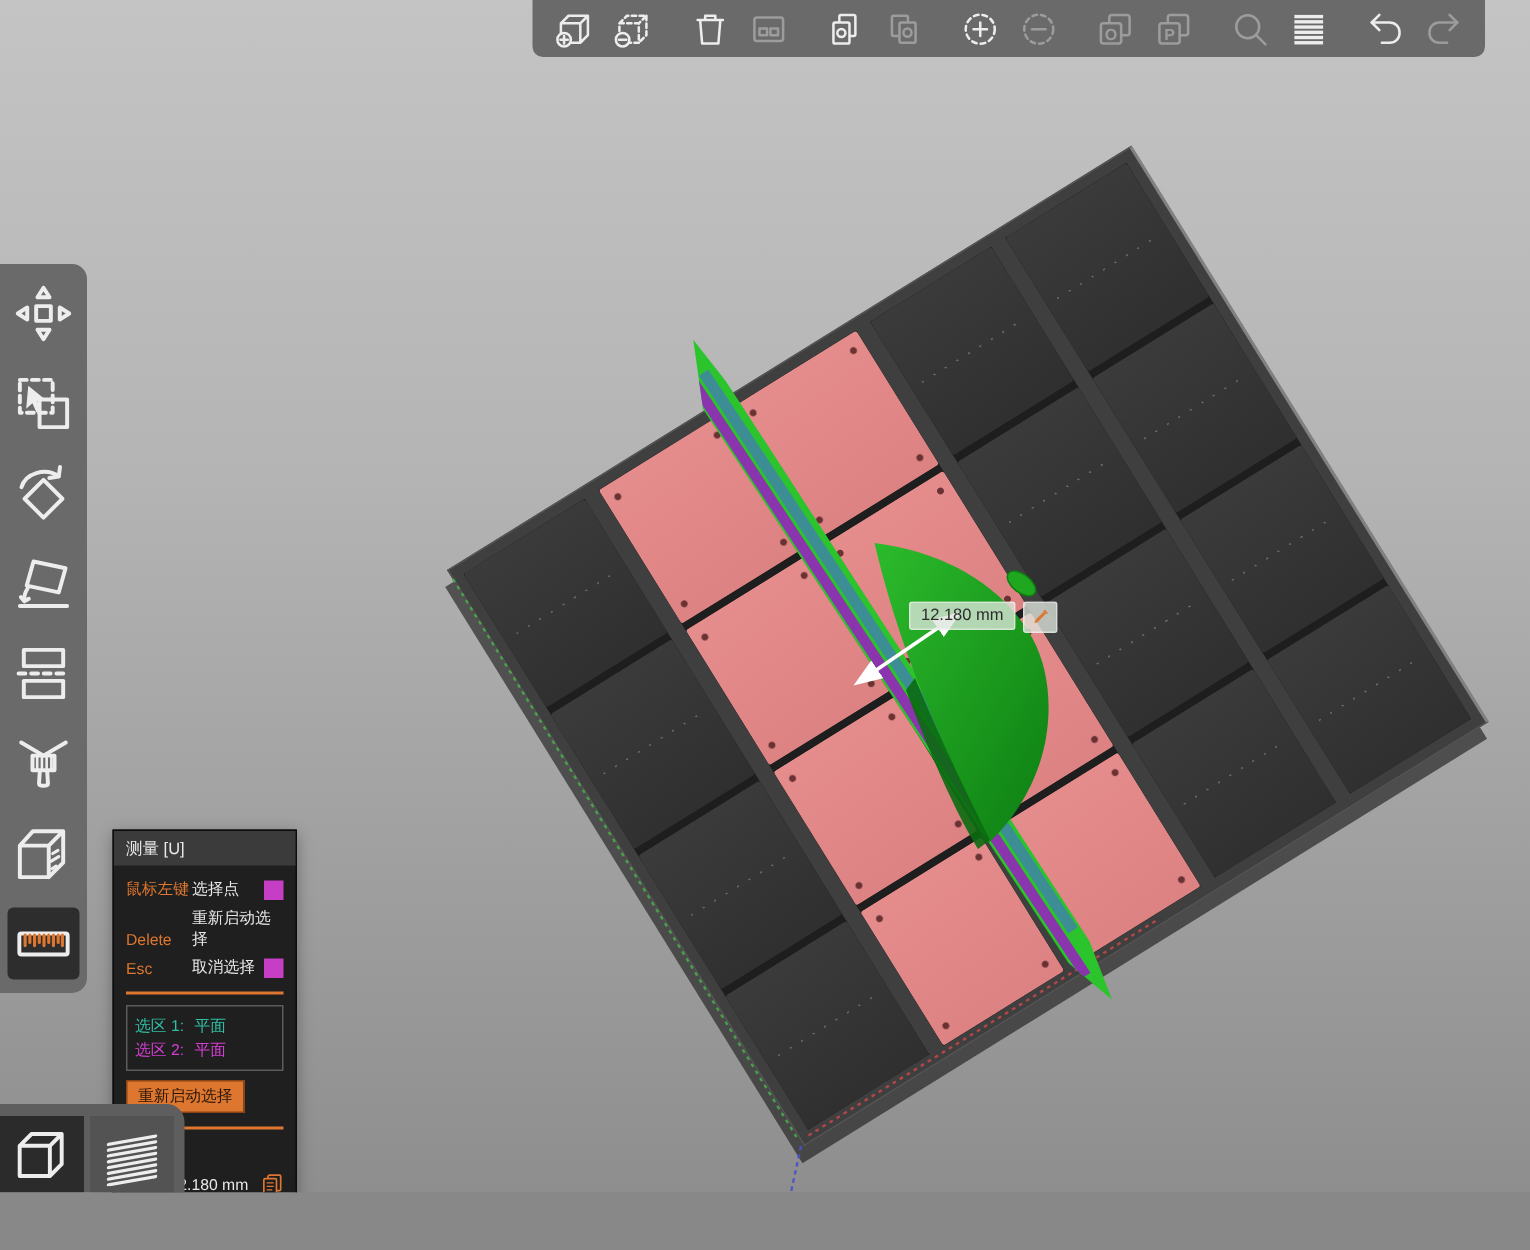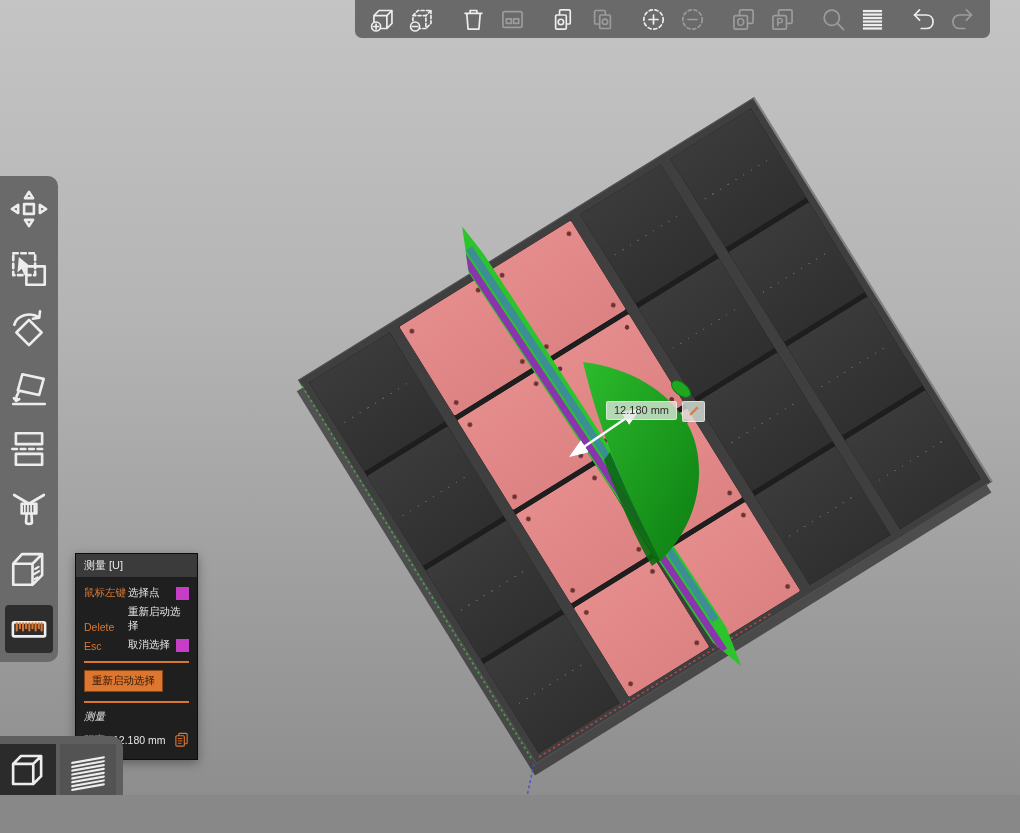--- a/index.html
+++ b/index.html
@@ -424,20 +424,28 @@
         <span class="a">重新启动选择</span>
       </div>
       <div class="mp-row">
         <span class="k">Esc</span>
         <span class="a">取消选择</span>
         <span class="swatch"></span>
       </div>
 
       <div class="mp-sep"></div>
 
+      <div class="mp-selbox">
+        <div class="sel sel1">
+          <span class="lbl">选区 1:</span><span>平面</span>
+        </div>
+        <div class="sel sel2">
+          <span class="lbl">选区 2:</span><span>平面</span>
+        </div>
+      </div>
 
       <button class="mp-btn">重新启动选择</button>
 
       <div class="mp-sep"></div>
 
       <div class="mp-sec">测量</div>
       <div class="mp-dist">
         <span class="k">距离</span>
         <span class="v">12.180 mm</span>
         <span class="mp-copy">

